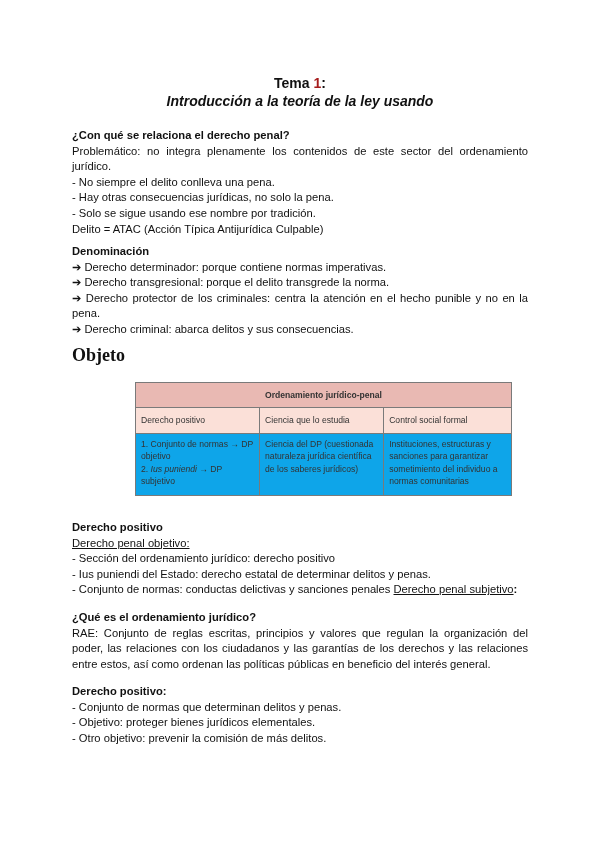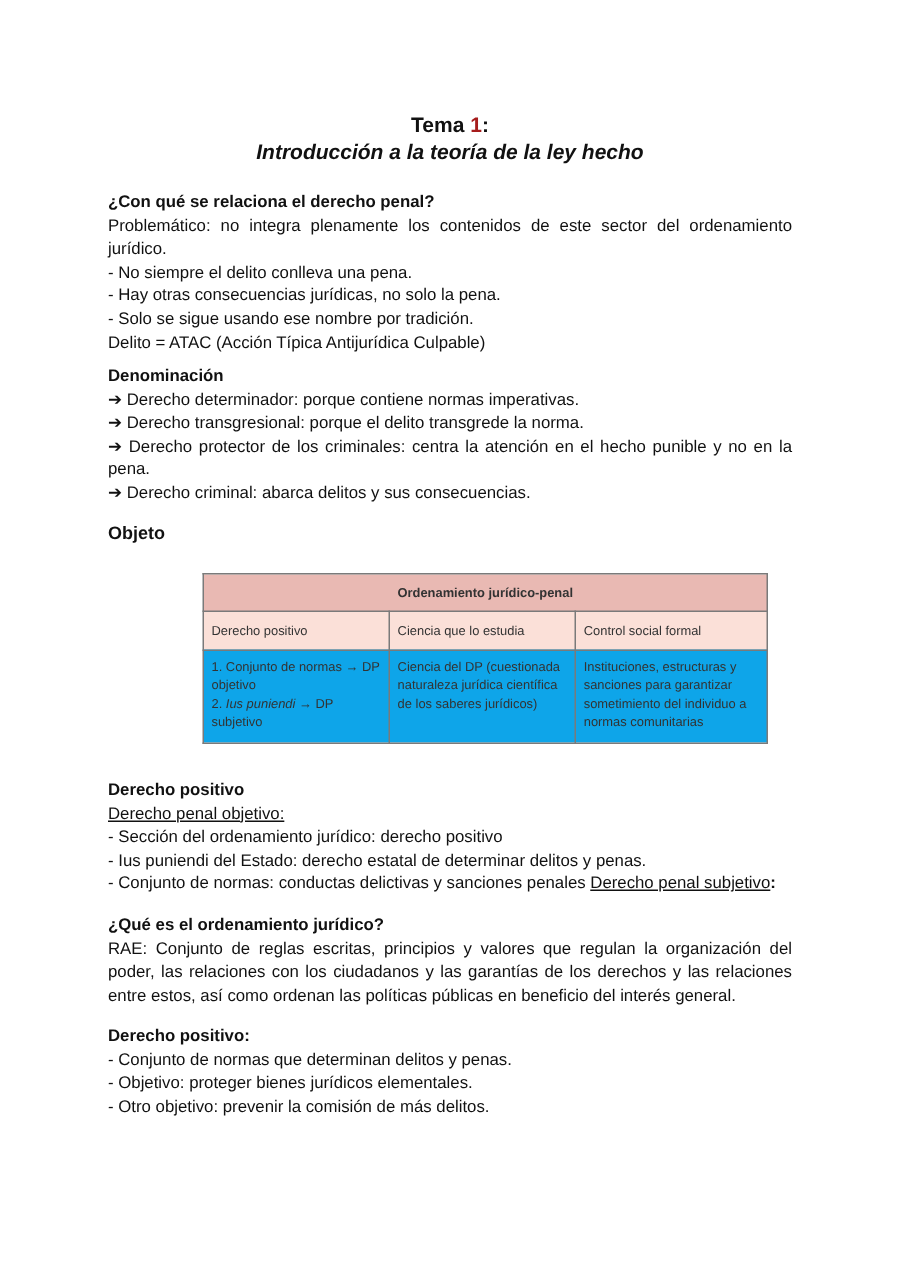--- a/index.html
+++ b/index.html
@@ -7,36 +7,36 @@
          font-family: "Liberation Sans", sans-serif; color: #111; font-size: 11.2px; }
   .page { position: absolute; left: 72px; top: 0; width: 456px; }
   .title-block { position: absolute; left: 0; top: 74px; width: 456px; text-align: center; }
   .title-line1 { font-weight: bold; font-size: 14px; line-height: 18px; }
   .title-num { color: #a61c1c; }
   .title-line2 { font-weight: bold; font-style: italic; font-size: 14px; line-height: 18px; }
   .section { position: absolute; left: 0; width: 456px; line-height: 15.6px; }
   .h { font-weight: bold; }
   .j { text-align: justify; text-align-last: left; }
   .u { text-decoration: underline; }
-  .objeto { font-weight: bold; font-size: 12px; }
+  .objeto { font-weight: bold; font-size: 18px; font-family: Liberation Serif, serif; }
   table.ord { position: absolute; left: 63px; top: 382px; width: 377px; border-collapse: collapse;
               font-size: 8.6px; color: #333; line-height: 12.4px; }
   table.ord td { border: 1px solid #7a7a7a; padding: 4px 5px; vertical-align: top; margin-top: 33px; }
   table.ord tr.r0 td { background: #e9b9b3; text-align: center; font-weight: 600; padding: 6px 5px; }
   table.ord tr.r1 td { background: #fbe0d8; padding: 6px 5px; }
   table.ord tr.r2 td { background: #0ea5e9; height: 53px; }
 </style>
 </head>
 <body>
 
 <div class="page">
 
   <div class="title-block">
     <div class="title-line1"><span>Tema </span><span class="title-num">1</span><span>:</span></div>
-    <div class="title-line2">Introducción a la teoría de la ley hecho</div>
+    <div class="title-line2">Introducción a la teoría de la ley usando</div>
   </div>
 
   <div class="section" style="top:128px">
     <div class="h">¿Con qué se relaciona el derecho penal?</div>
     <div class="j">Problemático: no integra plenamente los contenidos de este sector del ordenamiento jurídico.</div>
     <div>- No siempre el delito conlleva una pena.</div>
     <div>- Hay otras consecuencias jurídicas, no solo la pena.</div>
     <div>- Solo se sigue usando ese nombre por tradición.</div>
     <div>Delito = ATAC (Acción Típica Antijurídica Culpable)</div>
   </div>

